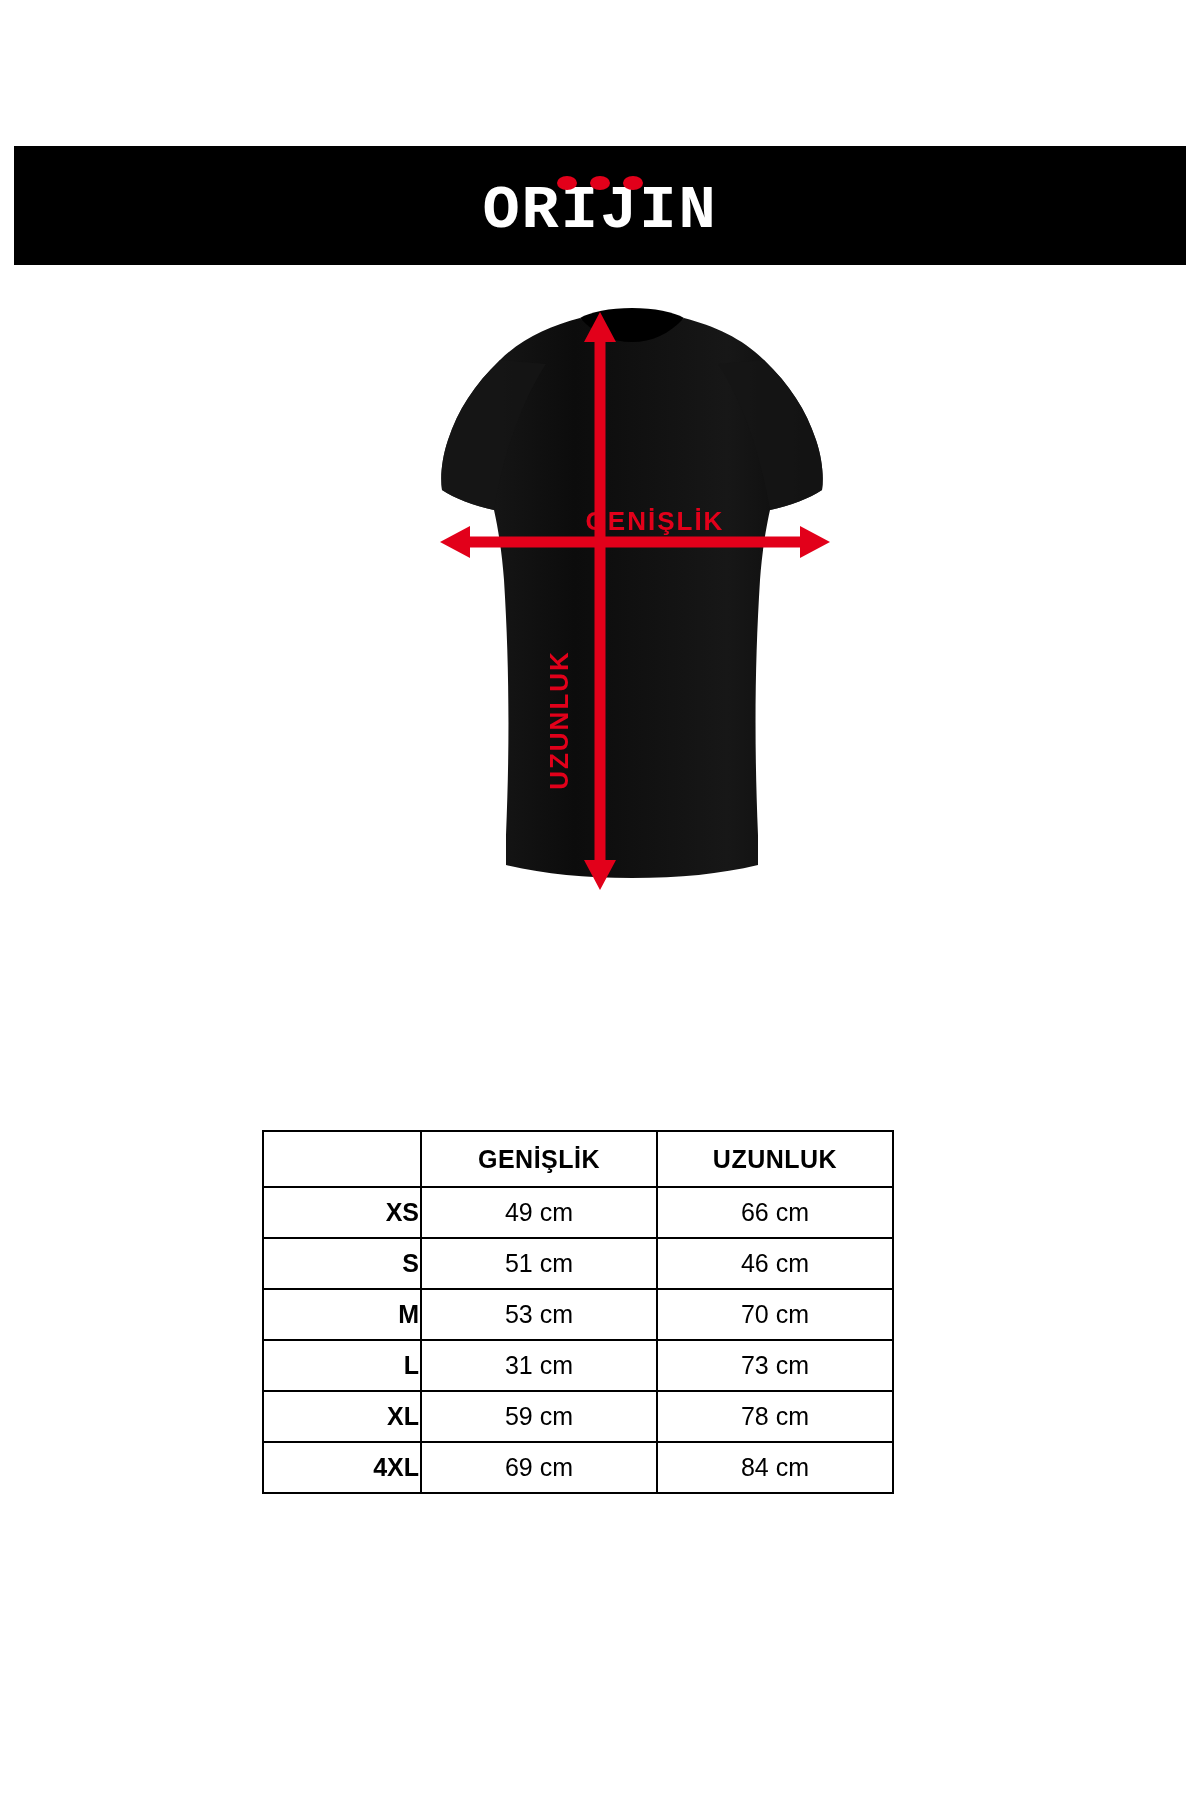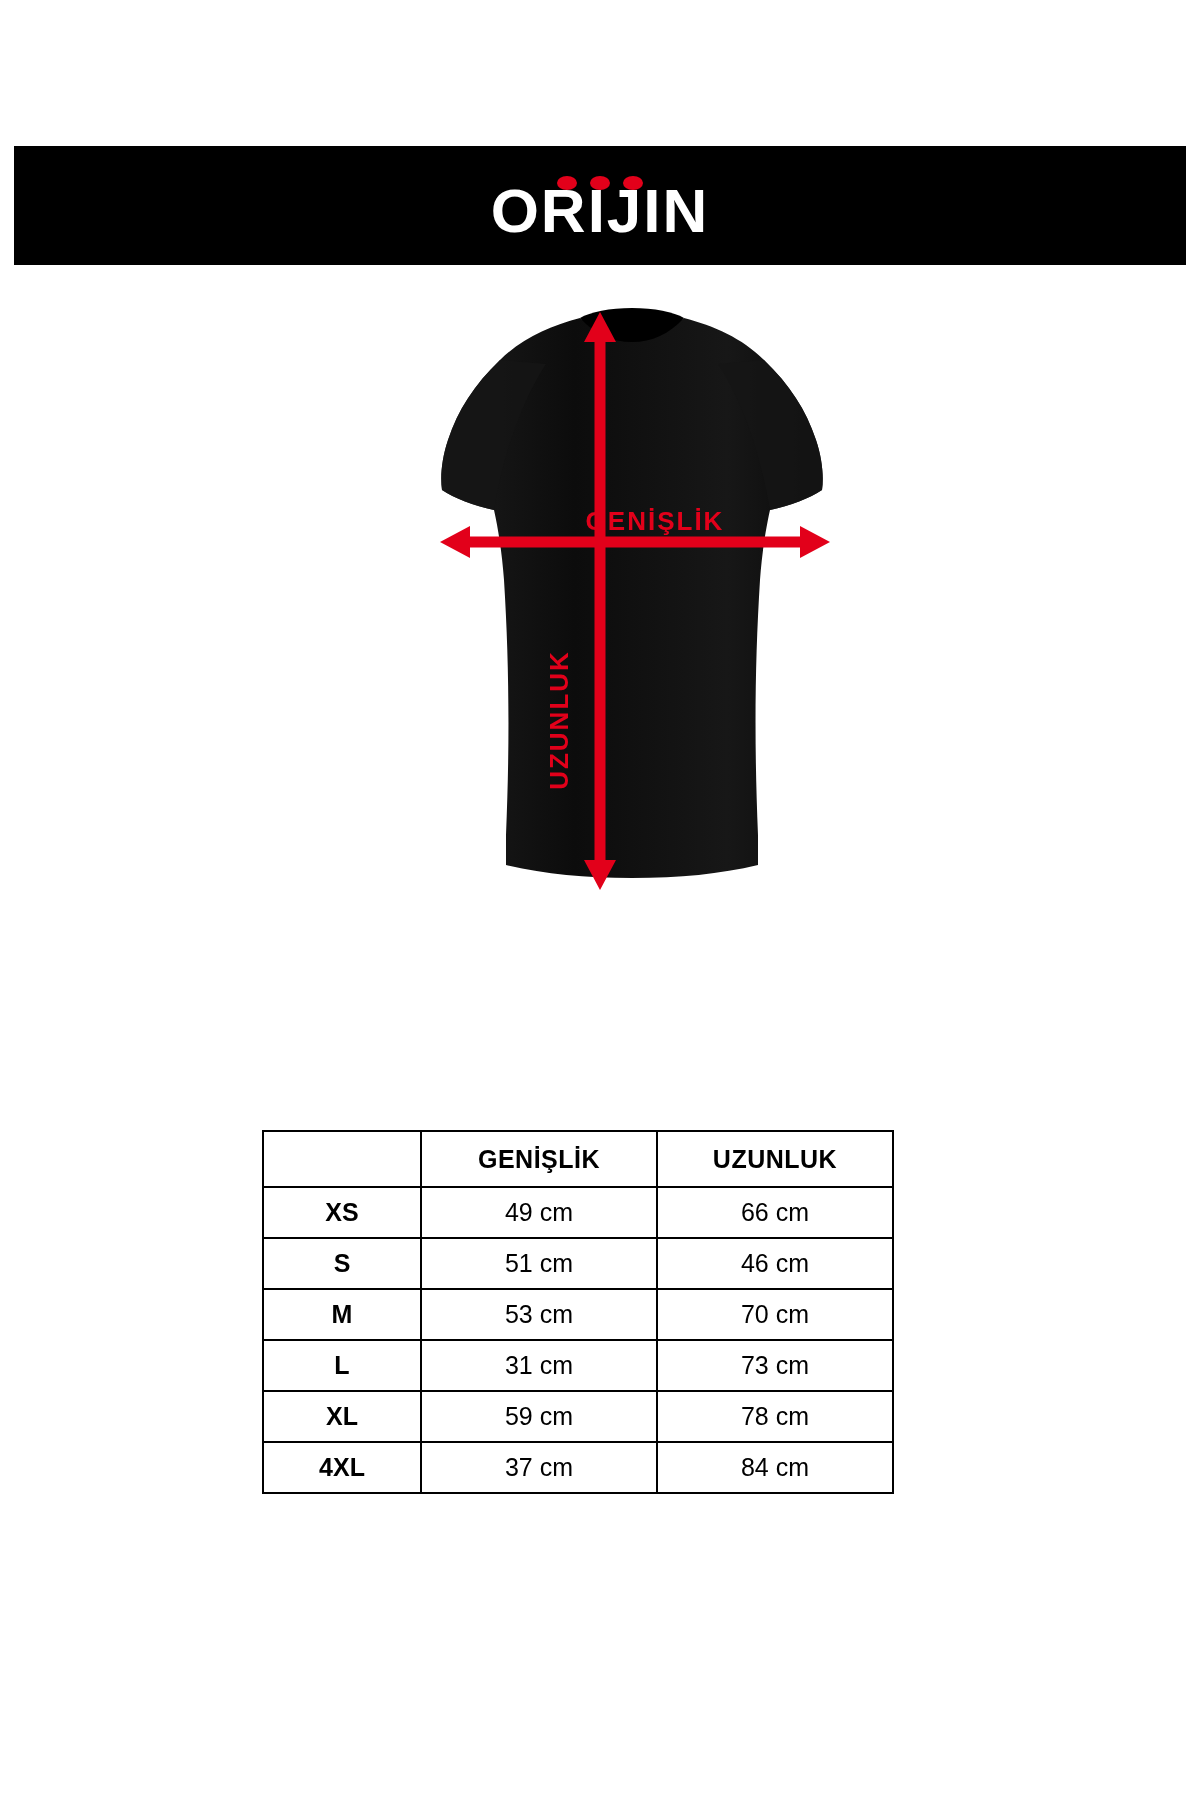--- a/index.html
+++ b/index.html
@@ -26,21 +26,21 @@
     display: flex;
     align-items: center;
     justify-content: center;
   }
   .brand-wrap {
     position: relative;
     display: inline-block;
     padding-top: 10px;
   }
   .brand-text {
-    font-family: Liberation Sans, sans-serif;
+    font-family: Liberation Mono, monospace;
     font-weight: bold;
     font-size: 62px;
     letter-spacing: 2px;
     color: #ffffff;
     line-height: 1;
   }
   .brand-dots {
     position: absolute;
     top: 6px;
     left: 50%;
@@ -98,20 +98,21 @@
     font-size: 25px;
     font-weight: bold;
     letter-spacing: 0.5px;
   }
   table.size-table td {
     height: 47px;
     font-size: 25px;
   }
   table.size-table td.size-cell {
     font-weight: bold;
+    text-align: right;
   }
   .col-size { width: 158px; }
   .col-val { width: 236px; }
   .th-blank { border-top-color: #000; }
 </style>
 </head>
 <body>
 
 <div class="brand-band">
   <div class="brand-wrap">
@@ -220,18 +221,18 @@
         <td>31 cm</td>
         <td>73 cm</td>
       </tr>
       <tr>
         <td class="size-cell">XL</td>
         <td>59 cm</td>
         <td>78 cm</td>
       </tr>
       <tr>
         <td class="size-cell">4XL</td>
-        <td>37 cm</td>
+        <td>69 cm</td>
         <td>84 cm</td>
       </tr>
     </tbody>
   </table>
 </div>
 
 </body></html>

